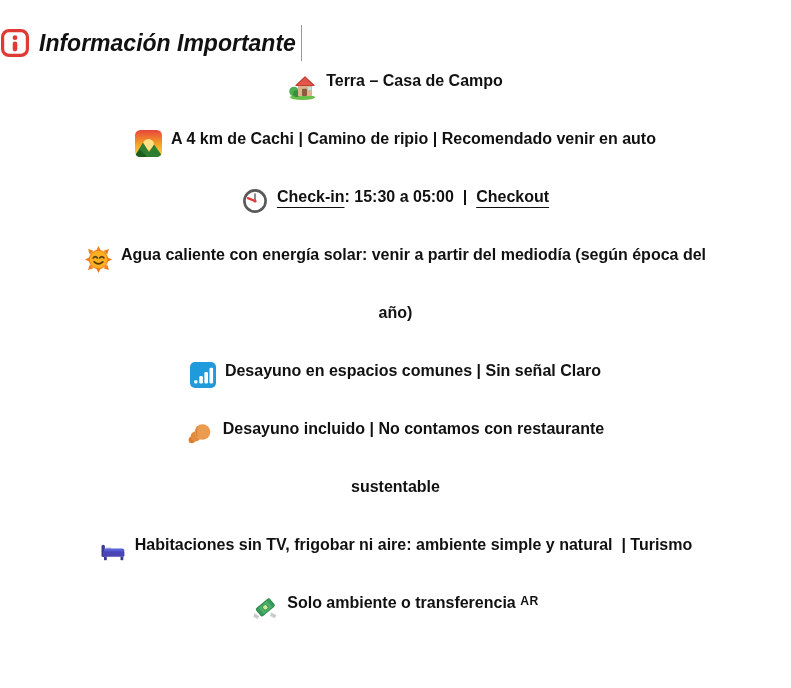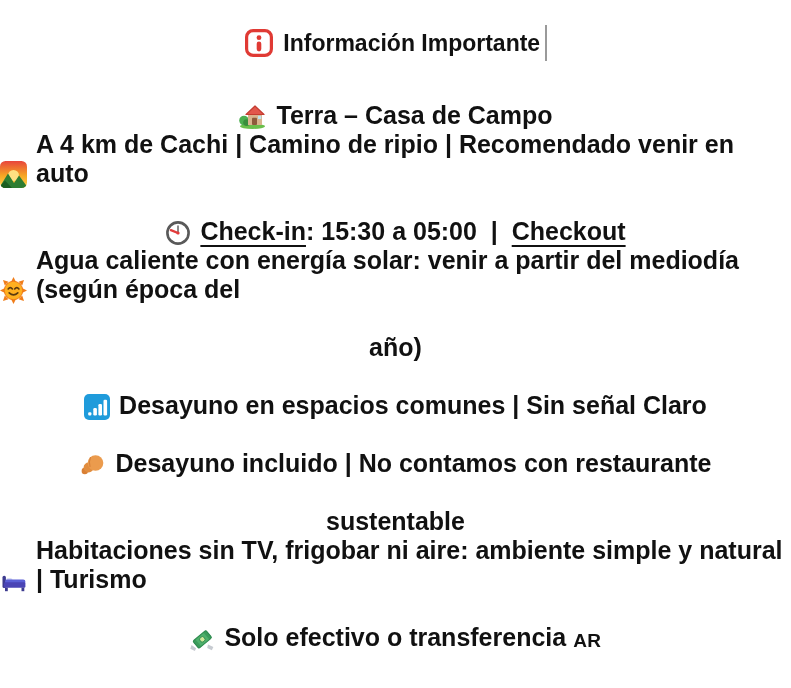--- a/index.html
+++ b/index.html
@@ -1,19 +1,19 @@
 <!DOCTYPE html>
 <html><head>
 <meta charset="utf-8">
 <style>
   html,body{margin:0;padding:0;background:#fff;overflow:hidden;}
   body{width:791px;height:688px;font-family:"Liberation Sans",sans-serif;font-weight:bold;color:#111;}
   .page{padding-top:14px;}
-  .title-line{height:58px;display:flex;align-items:center;justify-content:center;font-size:23px;white-space:pre-wrap;}
-  .doc-line{height:58px;display:flex;align-items:flex-end;justify-content:center;font-size:25px;white-space:pre-wrap;}
+  .title-line{height:58px;display:flex;align-items:center;font-size:23px;white-space:pre-wrap;font-style:italic;}
+  .doc-line{height:58px;display:flex;align-items:flex-start;justify-content:center;font-size:16px;white-space:pre-wrap;}
   .emoji{display:inline-flex;align-items:center;margin-right:9px;}
   .emoji svg{display:block;}
   .spell{text-decoration-line:underline;text-decoration-style:wavy;text-decoration-color:#e8413c;text-decoration-thickness:1.3px;text-underline-offset:5px;text-decoration:underline;}
   .smallcaps{font-size:0.76em;letter-spacing:0.5px;}
   .caret{display:inline-block;width:1.5px;height:36px;background:#9a9a9a;margin-left:5px;}
 </style>
 </head>
 <body>
 
 <div class="page">
@@ -101,15 +101,15 @@
           </svg></span><span>Habitaciones sin TV, frigobar ni aire: ambiente simple y natural  | Turismo</span></div>
       <div class="doc-line"><span class="emoji"><svg width="26" height="26" viewBox="0 0 26 26">
             <path d="M2.5 19 l4.6 3.2 l-1.2 2.8 l-4.6 -2.2 z" fill="#c7cbd1"></path>
             <path d="M19 18.5 l5.4 2.6 l-1.6 3.2 l-4.6 -2.2 z" fill="#c7cbd1"></path>
             <g transform="rotate(-40 13 13)">
               <rect x="4.5" y="8.8" width="17" height="9.4" rx="1.6" fill="#4db06b" stroke="#2e8b4f" stroke-width="1.1"></rect>
               <rect x="4.5" y="8.8" width="3.2" height="9.4" fill="#2e8b4f" opacity="0.55"></rect>
               <rect x="18.3" y="8.8" width="3.2" height="9.4" fill="#2e8b4f" opacity="0.55"></rect>
               <circle cx="13" cy="13.5" r="2.7" fill="#cfe89b" stroke="#2e8b4f" stroke-width="0.9"></circle>
             </g>
-          </svg></span><span>Solo efectivo o transferencia </span><span class="smallcaps">AR</span></div>
+          </svg></span><span>Solo ambiente o transferencia </span><span class="smallcaps">AR</span></div>
     </div>
 </div>
 
 </body></html>

